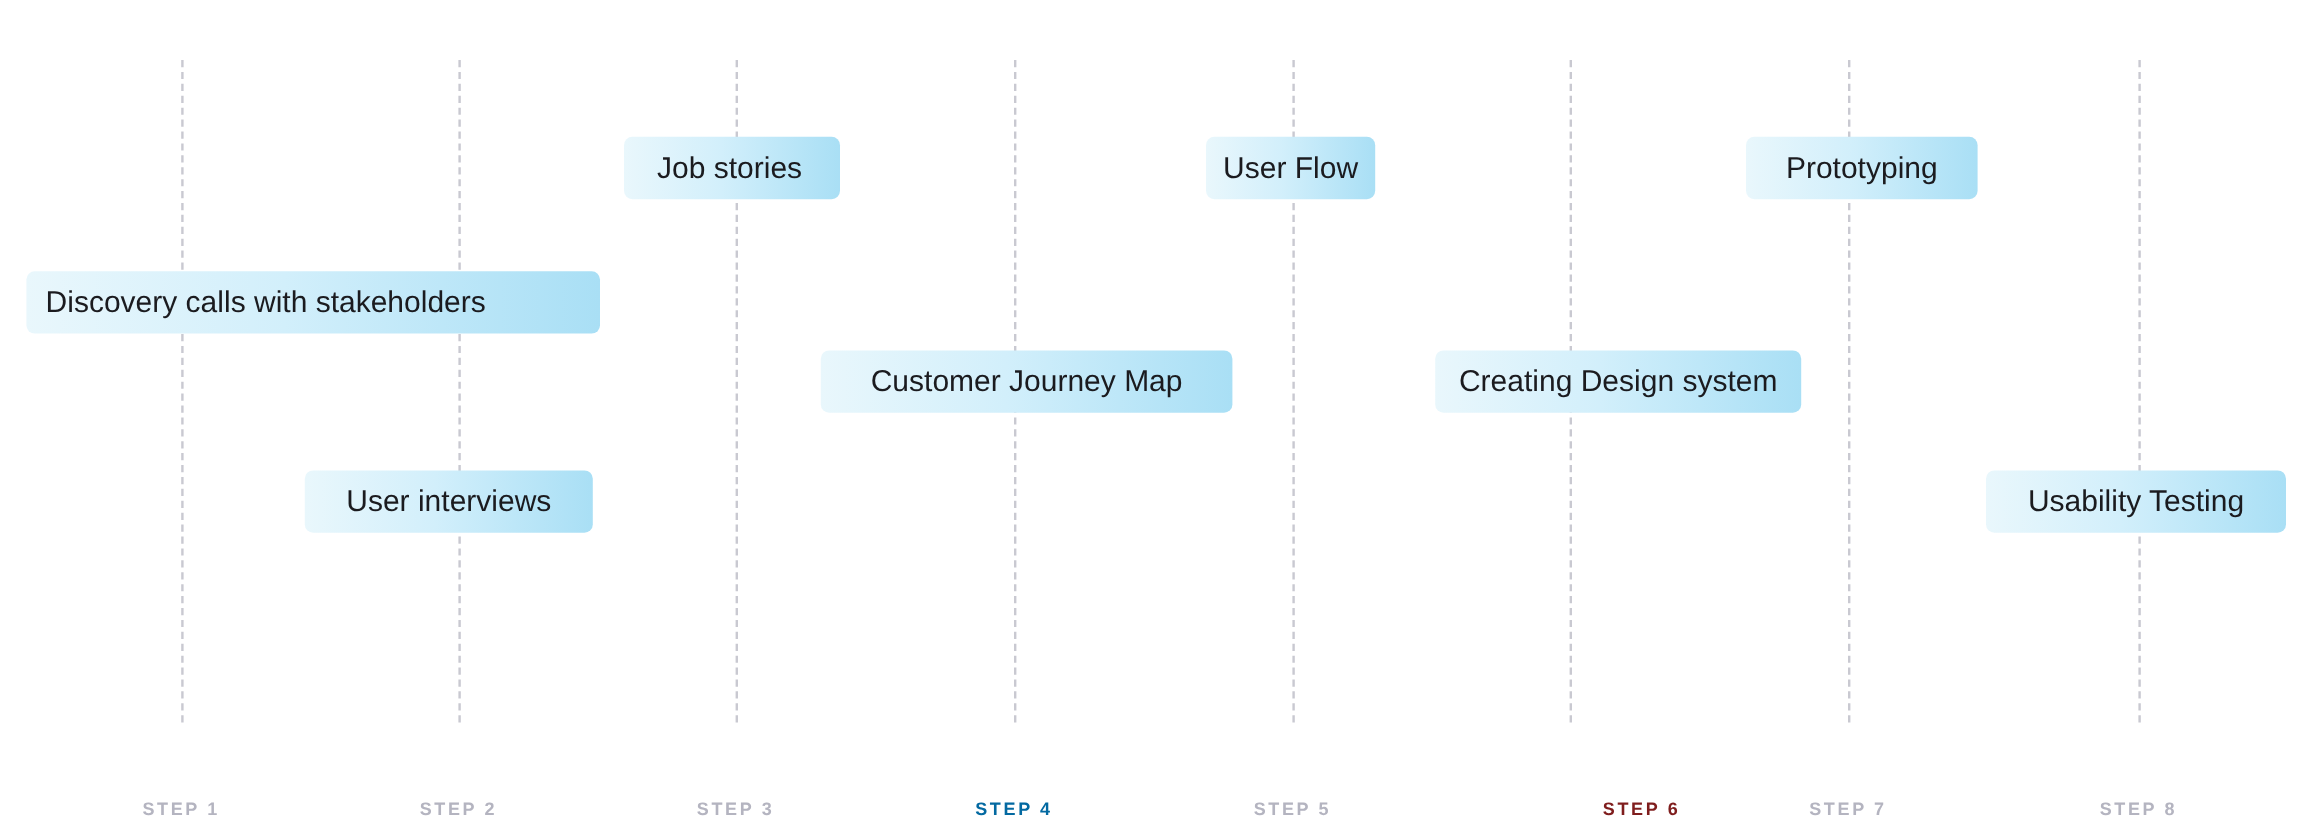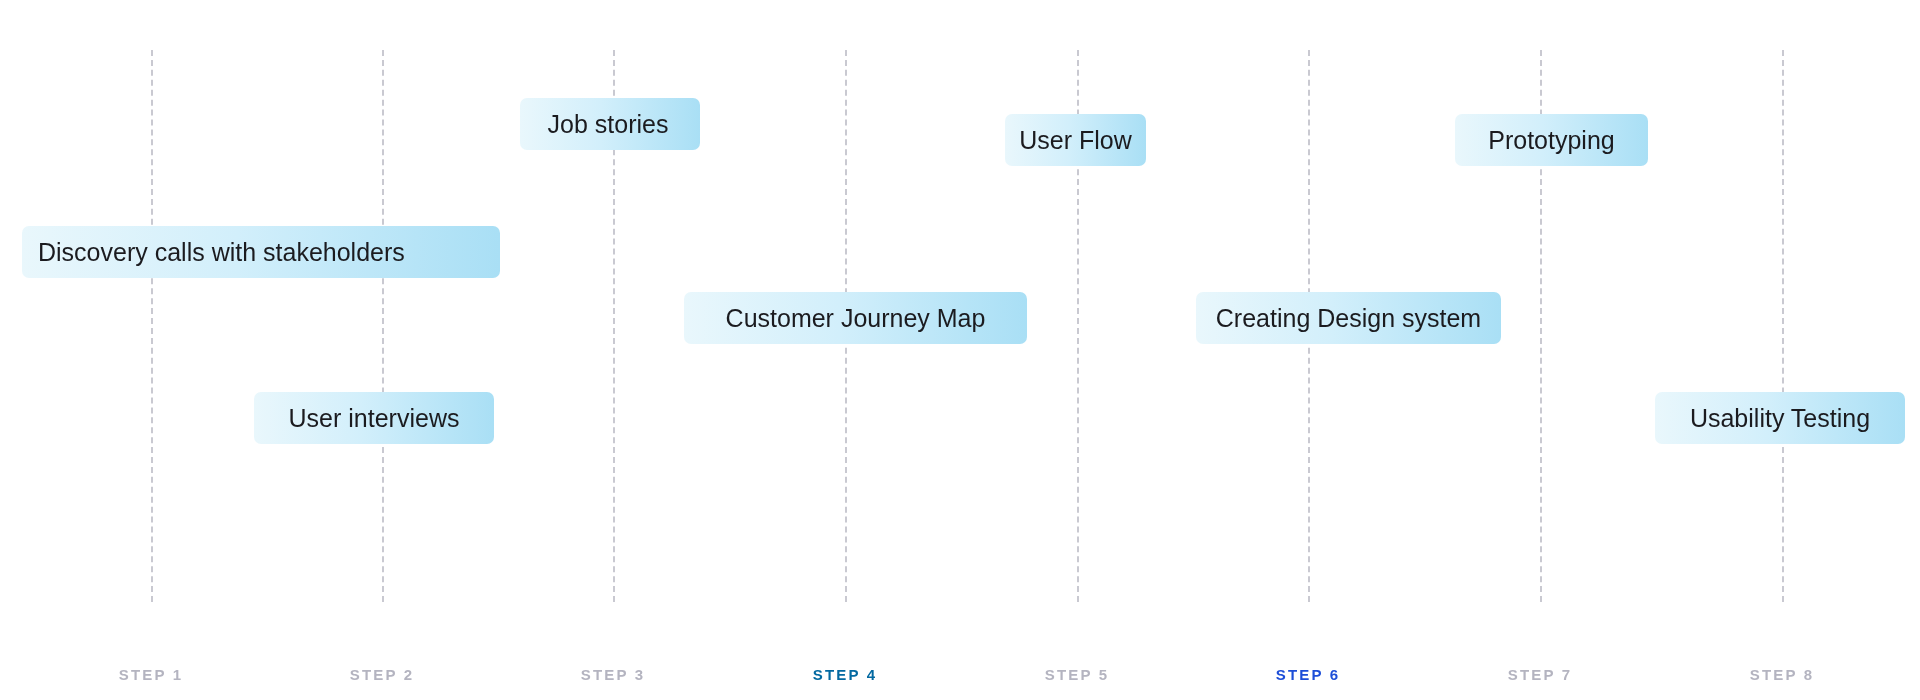--- a/index.html
+++ b/index.html
@@ -77,21 +77,21 @@
       <div class="gridline" style="left: 845px; border-left-color: rgb(201, 201, 209);"></div>
       <div class="gridline" style="left: 1077px; border-left-color: rgb(201, 201, 209);"></div>
       <div class="gridline" style="left: 1308px; border-left-color: rgb(201, 201, 209);"></div>
       <div class="gridline" style="left: 1540px; border-left-color: rgb(201, 201, 209);"></div>
       <div class="gridline" style="left: 1782px; border-left-color: rgb(201, 201, 209);"></div>
     </div>
   <div id="bars-layer">
       <div class="task-bar align-left" style="left: 22px; top: 226px; width: 478px; background-image: linear-gradient(90deg, rgb(233, 247, 252) 0%, rgb(210, 239, 251) 45%, rgb(169, 223, 245) 100%);">
         <span class="task-label" style="color: rgb(27, 27, 31);">Discovery calls with stakeholders</span>
       </div>
-      <div class="task-bar align-center" style="left: 520px; top: 98px; width: 180px; background-image: linear-gradient(90deg, rgb(233, 247, 252) 0%, rgb(210, 239, 251) 45%, rgb(169, 223, 245) 100%); padding-left: 12px;">
+      <div class="task-bar align-center" style="left: 520px; top: 114px; width: 180px; background-image: linear-gradient(90deg, rgb(233, 247, 252) 0%, rgb(210, 239, 251) 45%, rgb(169, 223, 245) 100%); padding-left: 12px;">
         <span class="task-label" style="color: rgb(27, 27, 31);">Job stories</span>
       </div>
       <div class="task-bar align-center" style="left: 254px; top: 392px; width: 240px; background-image: linear-gradient(90deg, rgb(233, 247, 252) 0%, rgb(210, 239, 251) 45%, rgb(169, 223, 245) 100%);">
         <span class="task-label" style="color: rgb(27, 27, 31);">User interviews</span>
       </div>
       <div class="task-bar align-center" style="left: 684px; top: 292px; width: 343px; background-image: linear-gradient(90deg, rgb(233, 247, 252) 0%, rgb(210, 239, 251) 45%, rgb(169, 223, 245) 100%);">
         <span class="task-label" style="color: rgb(27, 27, 31);">Customer Journey Map</span>
       </div>
       <div class="task-bar align-center" style="left: 1005px; top: 114px; width: 141px; background-image: linear-gradient(90deg, rgb(233, 247, 252) 0%, rgb(210, 239, 251) 45%, rgb(169, 223, 245) 100%);">
         <span class="task-label" style="color: rgb(27, 27, 31);">User Flow</span>
@@ -105,17 +105,17 @@
       <div class="task-bar align-center" style="left: 1655px; top: 392px; width: 250px; background-image: linear-gradient(90deg, rgb(233, 247, 252) 0%, rgb(210, 239, 251) 45%, rgb(169, 223, 245) 100%);">
         <span class="task-label" style="color: rgb(27, 27, 31);">Usability Testing</span>
       </div>
     </div>
   <div id="steplabels-layer">
       <div class="step-label" style="left: 151px; color: rgb(180, 180, 192);">STEP 1</div>
       <div class="step-label" style="left: 382px; color: rgb(180, 180, 192);">STEP 2</div>
       <div class="step-label" style="left: 613px; color: rgb(180, 180, 192);">STEP 3</div>
       <div class="step-label" style="left: 845px; color: #0369a1;">STEP 4</div>
       <div class="step-label" style="left: 1077px; color: rgb(180, 180, 192);">STEP 5</div>
-      <div class="step-label" style="left: 1308px; color: #1d4ed8;">STEP 6</div>
+      <div class="step-label" style="left: 1368px; color: #7f1d1d;">STEP 6</div>
       <div class="step-label" style="left: 1540px; color: rgb(180, 180, 192);">STEP 7</div>
       <div class="step-label" style="left: 1782px; color: rgb(180, 180, 192);">STEP 8</div>
     </div>
 </div>
 
 </body></html>

